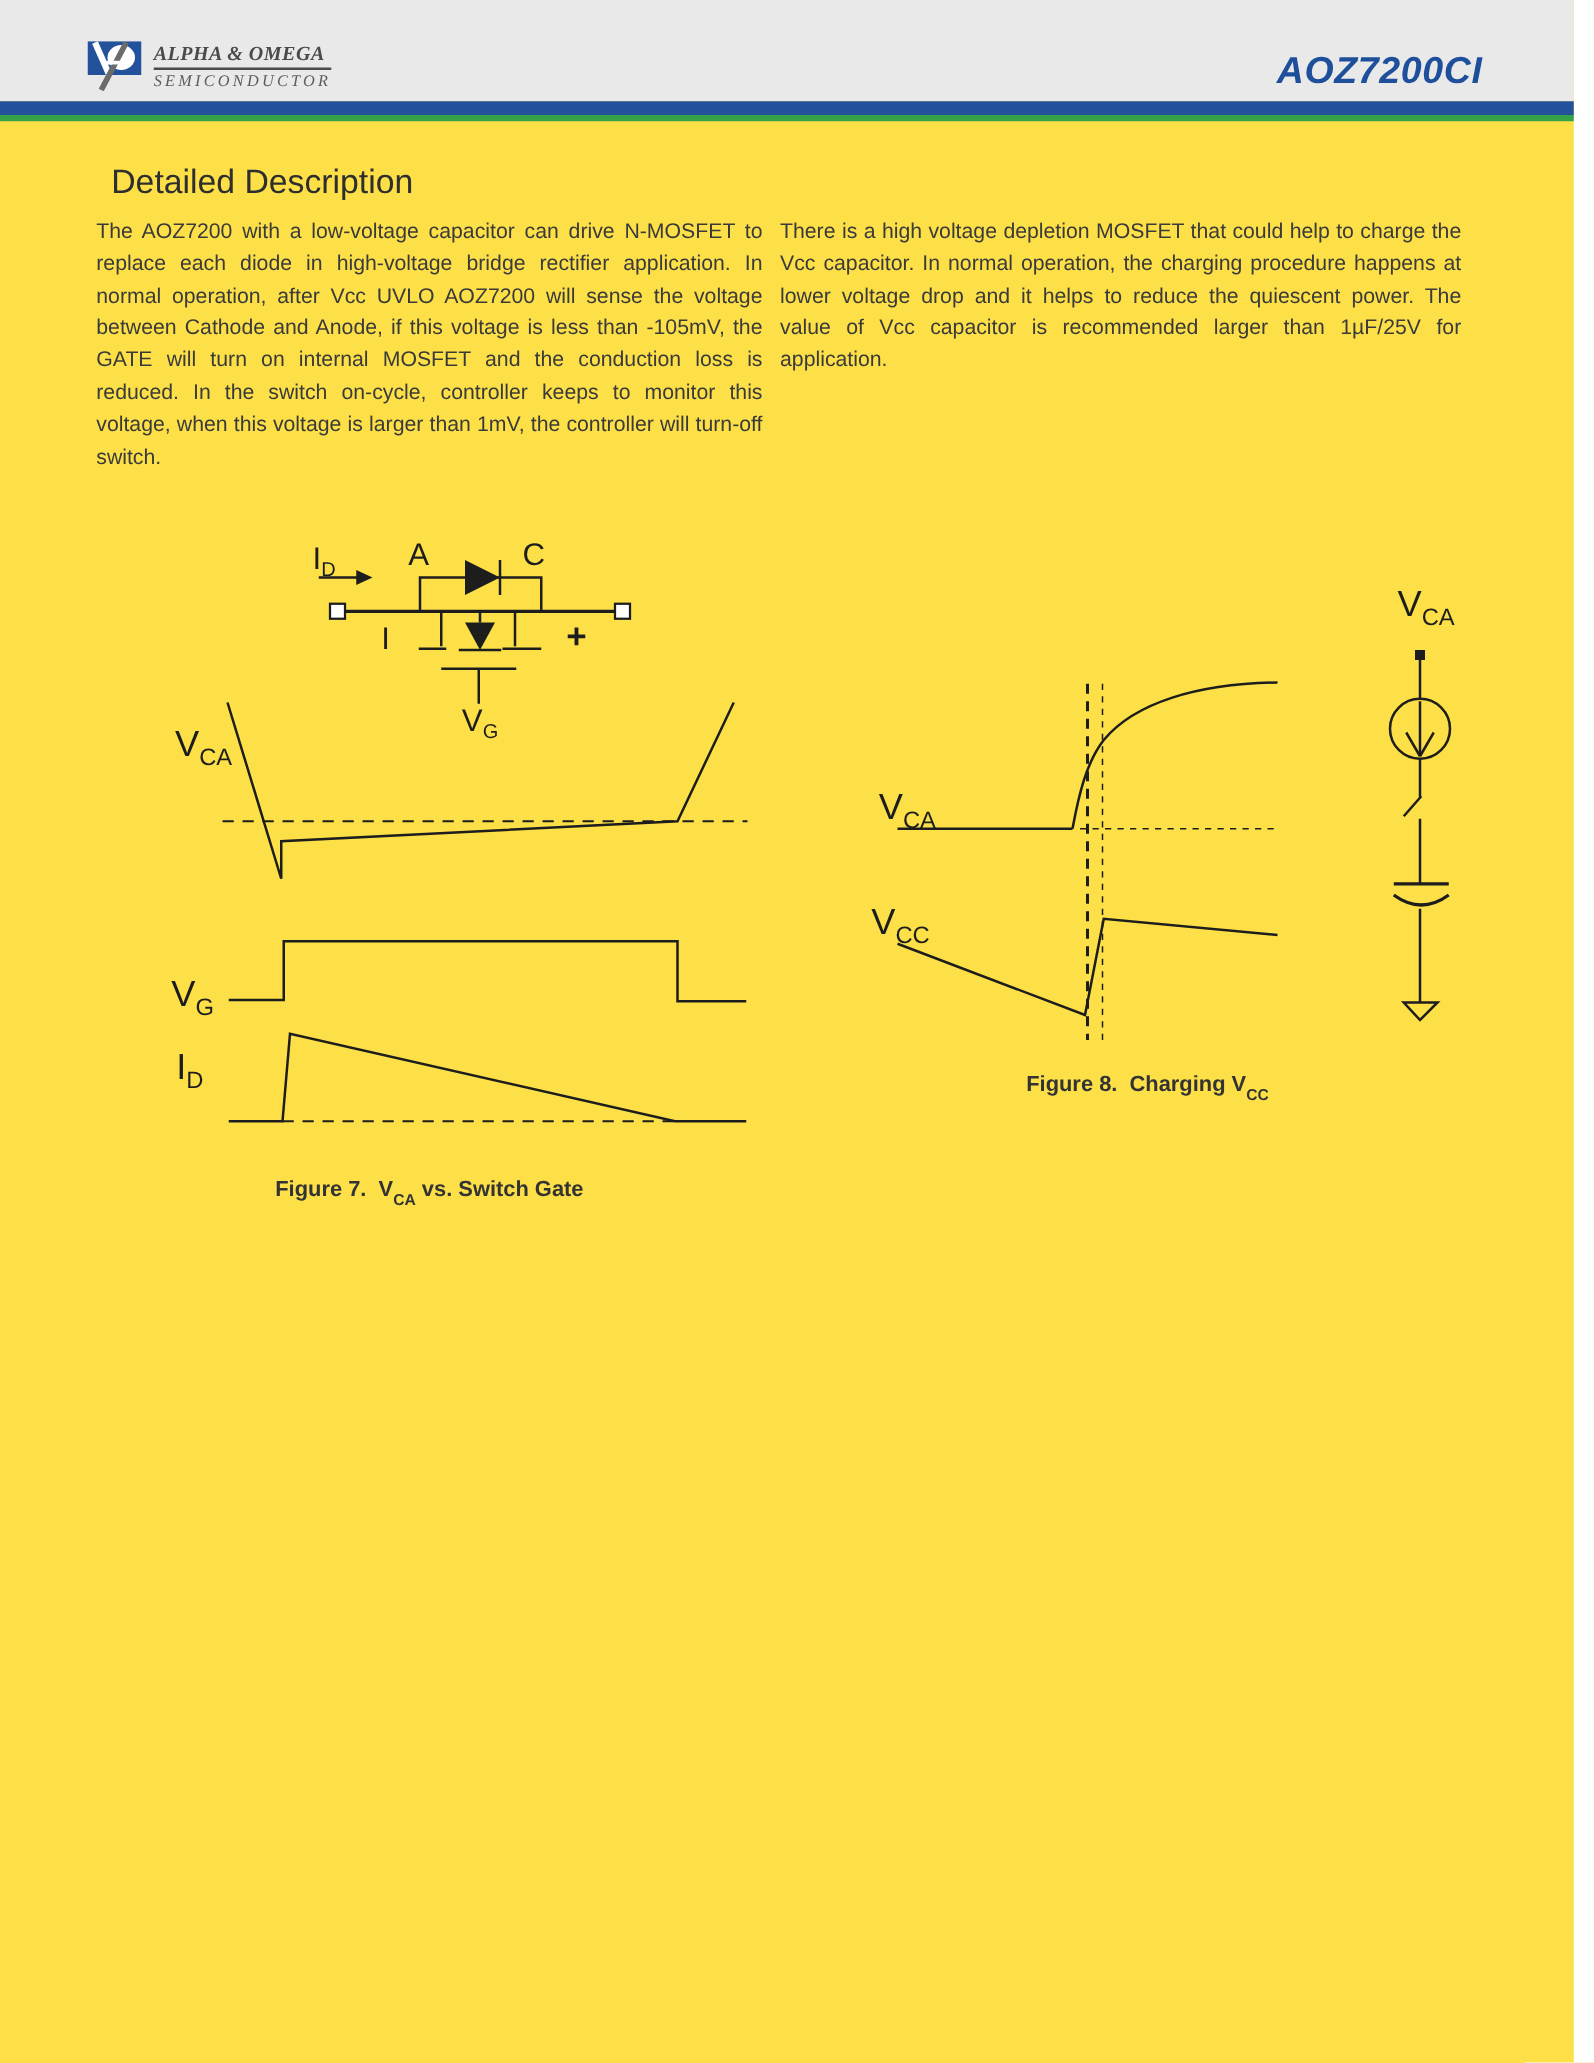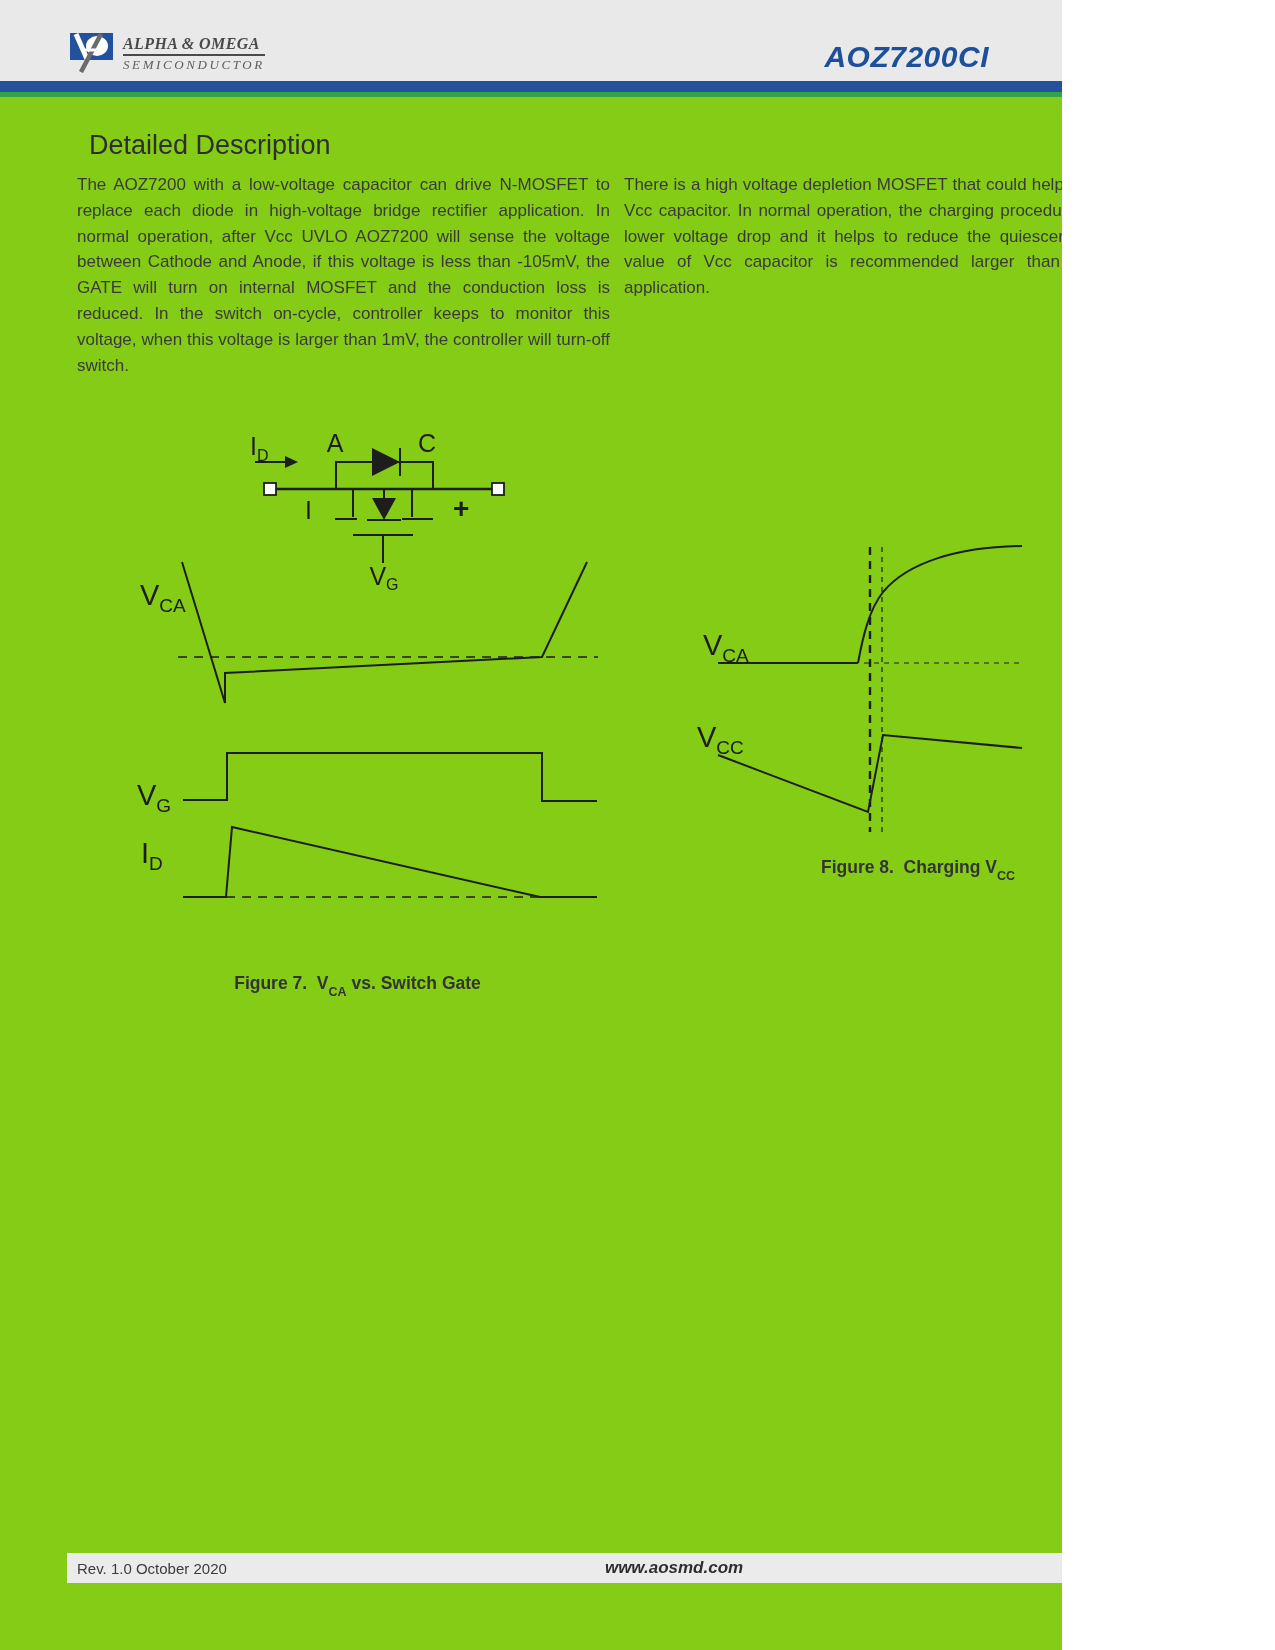--- a/index.html
+++ b/index.html
@@ -1,16 +1,16 @@
 <!DOCTYPE html>
 <html><head>
 <meta charset="utf-8">
 <style>
   html,body{margin:0;padding:0;background:#ffffff;}
-  #page{position:relative;width:1062px;height:1650px;background:#84cc16;overflow:hidden;
+  #page{position:relative;width:1259px;height:1650px;background:#fde047;overflow:hidden;
         font-family:"Liberation Sans",sans-serif;color:#3a3a3a;}
 
   
   .hdr-bg{position:absolute;left:0;top:0;width:1275px;height:81px;background:#e9e9e9;}
   .bar-blue{position:absolute;left:0;top:81px;width:1275px;height:11px;background:#24519b;}
   .bar-green{position:absolute;left:0;top:92px;width:1275px;height:5px;background:#35a148;}
   .logo{position:absolute;left:70px;top:33px;display:flex;align-items:flex-start;}
   .logo-mono{width:44px;height:40px;flex:0 0 auto;}
   .logo-text{margin-left:9px;padding-top:2px;}
   .logo-l1{font-family:"Liberation Serif",serif;font-style:italic;font-weight:bold;font-size:16px;
@@ -134,21 +134,21 @@
       <polyline class="w" points="106,395 150,395 150,348 465,348 465,396 520,396"></polyline>
     </g>
 
     <g>
       <text class="lblW" x="64" y="458"><tspan>I</tspan><tspan class="sub" dy="7">D</tspan></text>
       <line class="dash" x1="149" y1="492" x2="463" y2="492"></line>
       <polyline class="w" points="106,492 149,492 155,422 463,492 520,492"></polyline>
     </g>
   </svg>
 
-  <div class="figcap" style="left:91px;top:941px;width:533px;margin-top:32px;"><span>Figure 7.  V</span><sub>CA</sub><span> vs. Switch Gate</span></div>
+  <div class="figcap" style="left:77px;top:941px;width:533px;"><span>Figure 7.  V</span><sub>CA</sub><span> vs. Switch Gate</span></div>
 
   <svg class="fig" style="left:648px;top:440px;" width="540" height="400" viewBox="0 0 540 400">
 
     <line class="dashT" x1="222" y1="107" x2="222" y2="392"></line>
     <line class="dashv" x1="234" y1="107" x2="234" y2="392"></line>
 
     <g>
       <text class="lblW" x="55" y="215"><tspan>V</tspan><tspan class="sub" dy="7">CA</tspan></text>
       <line class="w" x1="70" y1="223" x2="210" y2="223"></line>
       <path class="w" d="M210,223 C215,196 221,170 235,152 C260,122 310,107 374,106"></path>
@@ -177,19 +177,14 @@
         <line class="w2" x1="467" y1="267" x2="511" y2="267"></line>
         <path class="w2" d="M467,276 Q489,292 511,276"></path>
       </g>
       <line class="w" x1="488" y1="287" x2="488" y2="362"></line>
       <polygon class="w" points="475,362 502,362 488,376"></polygon>
     </g>
   </svg>
 
   <div class="figcap" style="left:648px;top:857px;width:540px;"><span>Figure 8.  Charging V</span><sub>CC</sub></div>
 
-  <div class="footer-bar">
-    <span class="footer-left">Rev. 1.0 October 2020</span>
-    <span class="footer-center">www.aosmd.com</span>
-    <span class="footer-right">Page 6 of 9</span>
-  </div>
 
 </div>
 
 </body></html>

